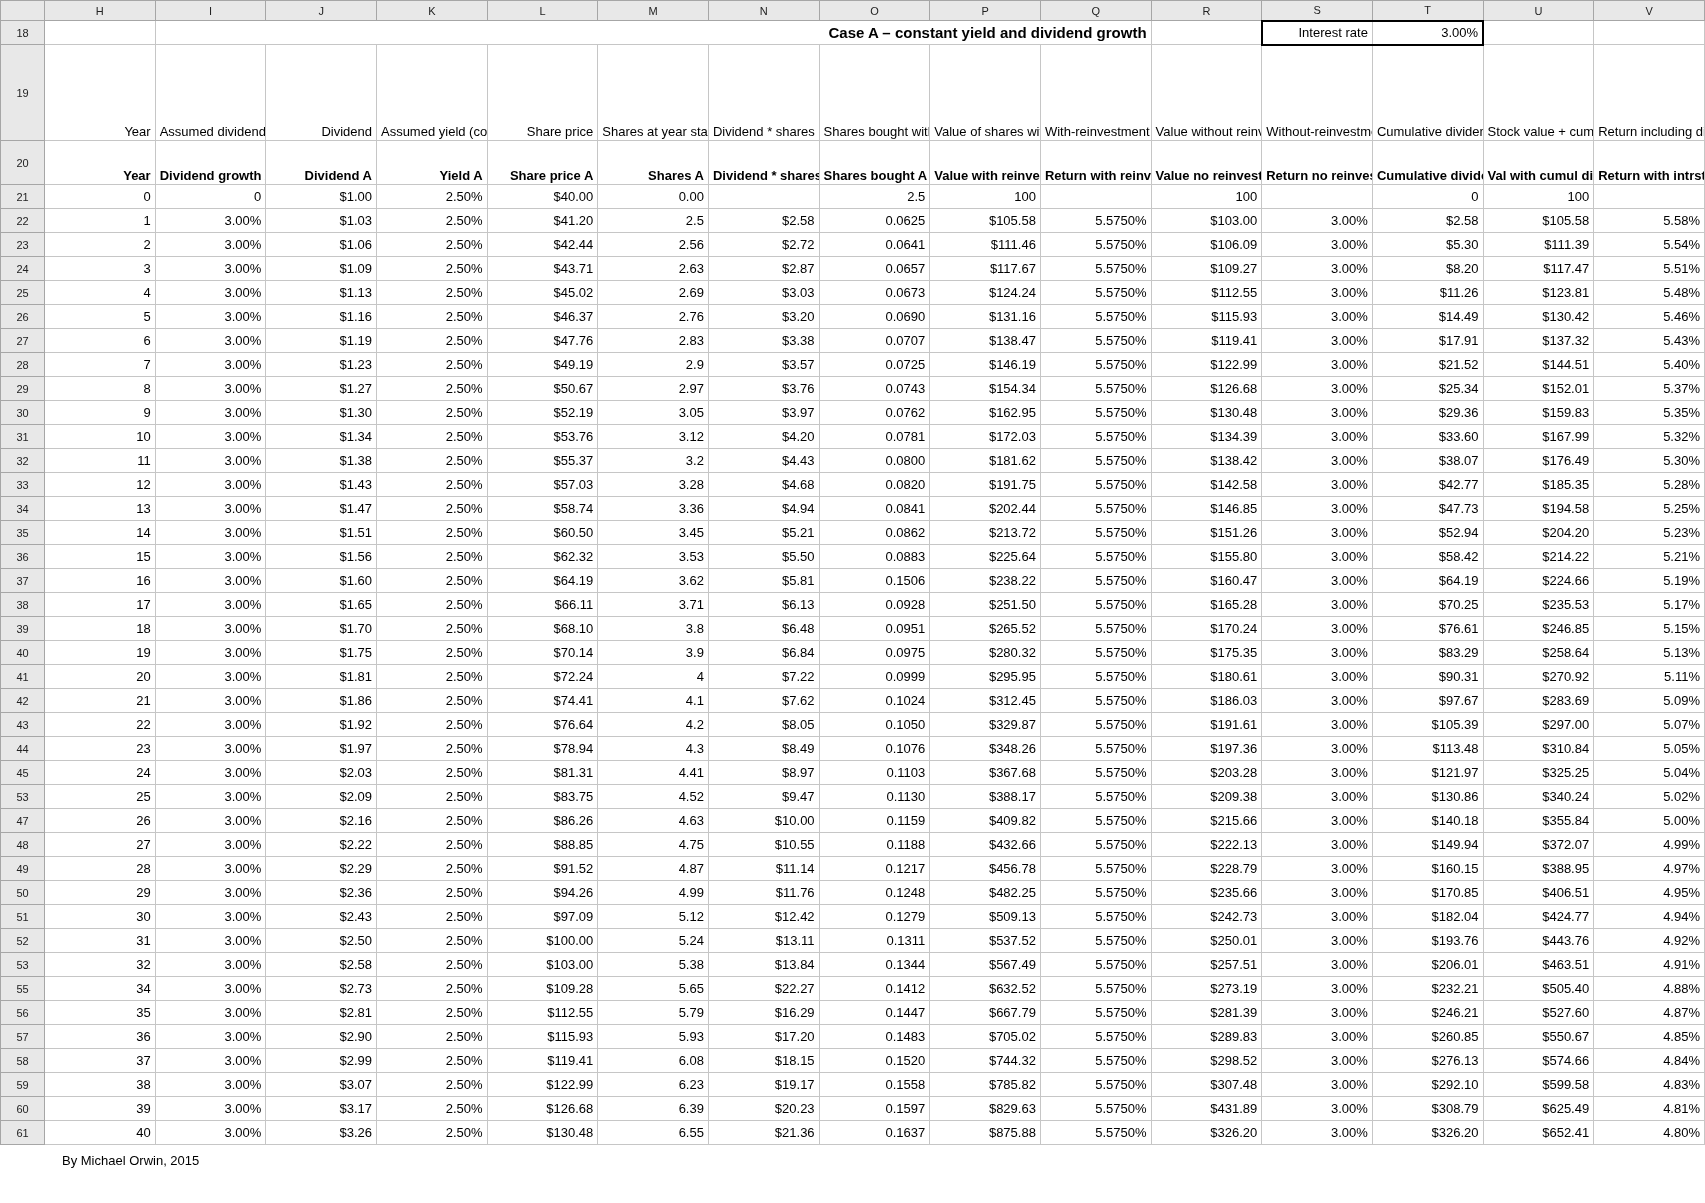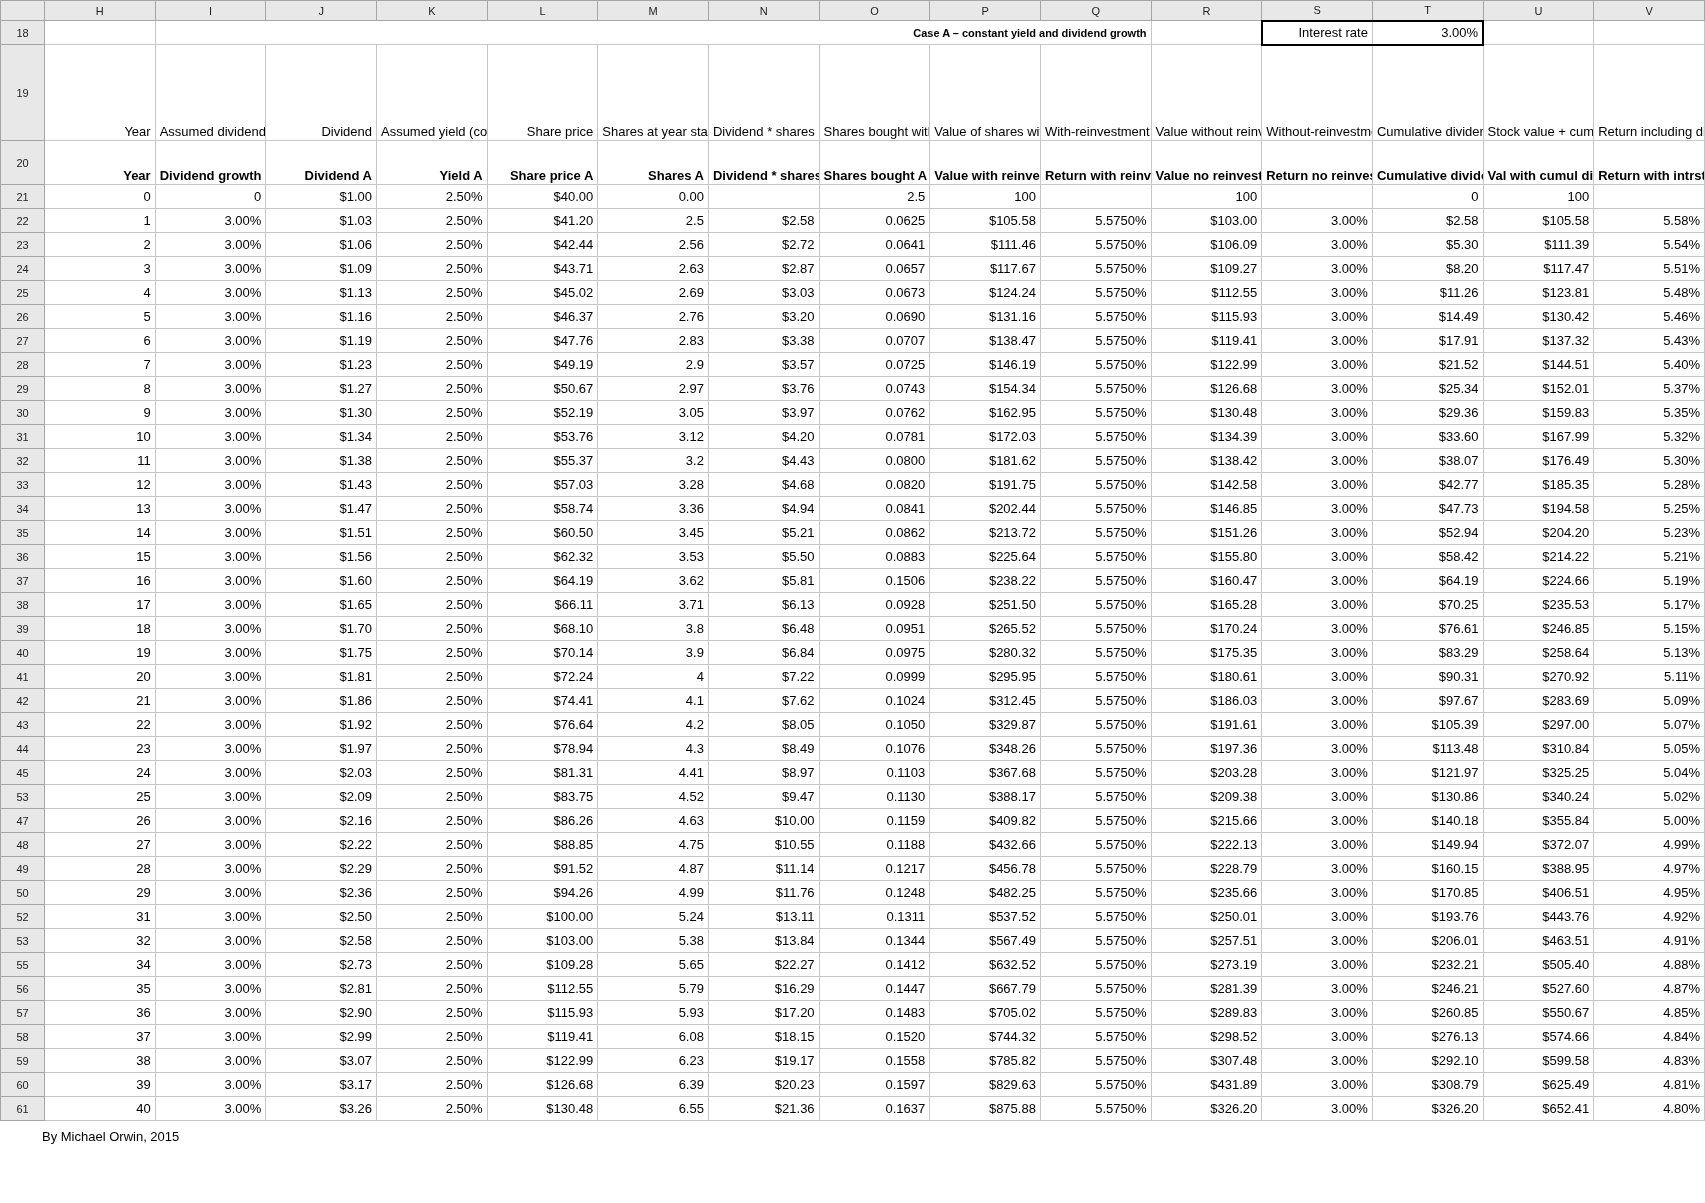--- a/index.html
+++ b/index.html
@@ -46,36 +46,36 @@
     line-height: 1.22;
     padding: 2px 4px;
     margin-top: 17px;
   }
   tr.r20 td.cell { font-weight: bold; }
   tr.r20 td.cell.yellow { background: #ffffdd; }
   
   td.title {
     font-weight: bold;
     text-align: center;
-    font-size: 11px;
+    font-size: 15px;
     white-space: nowrap;
   }
   
   td.ir-label {
     text-align: left;
     border: 2px solid #000 !important;
     border-right: 1px solid #c6c6c6 !important;
   }
   td.ir-value {
     text-align: right !important;
     border: 2px solid #000 !important;
     border-left: 1px solid #c6c6c6 !important;
   }
   .footer-note {
-    padding: 8px 0 0 42px;
+    padding: 8px 0 0 62px;
     font-size: 13px;
     color: #000;
   }
 </style>
 </head>
 <body>
 
 <div class="sheet">
   <table id="grid">
       <colgroup>
@@ -695,20 +695,38 @@
           <td class="cell">0.1248</td>
           <td class="cell">$482.25</td>
           <td class="cell">5.5750%</td>
           <td class="cell">$235.66</td>
           <td class="cell">3.00%</td>
           <td class="cell">$170.85</td>
           <td class="cell">$406.51</td>
           <td class="cell">4.95%</td>
         </tr>
         <tr class="data">
+          <th class="gutter">51</th>
+          <td class="cell">30</td>
+          <td class="cell">3.00%</td>
+          <td class="cell">$2.43</td>
+          <td class="cell">2.50%</td>
+          <td class="cell">$97.09</td>
+          <td class="cell">5.12</td>
+          <td class="cell">$12.42</td>
+          <td class="cell">0.1279</td>
+          <td class="cell">$509.13</td>
+          <td class="cell">5.5750%</td>
+          <td class="cell">$242.73</td>
+          <td class="cell">3.00%</td>
+          <td class="cell">$182.04</td>
+          <td class="cell">$424.77</td>
+          <td class="cell">4.94%</td>
+        </tr>
+        <tr class="data">
           <th class="gutter">52</th>
           <td class="cell">31</td>
           <td class="cell">3.00%</td>
           <td class="cell">$2.50</td>
           <td class="cell">2.50%</td>
           <td class="cell">$100.00</td>
           <td class="cell">5.24</td>
           <td class="cell">$13.11</td>
           <td class="cell">0.1311</td>
           <td class="cell">$537.52</td>

